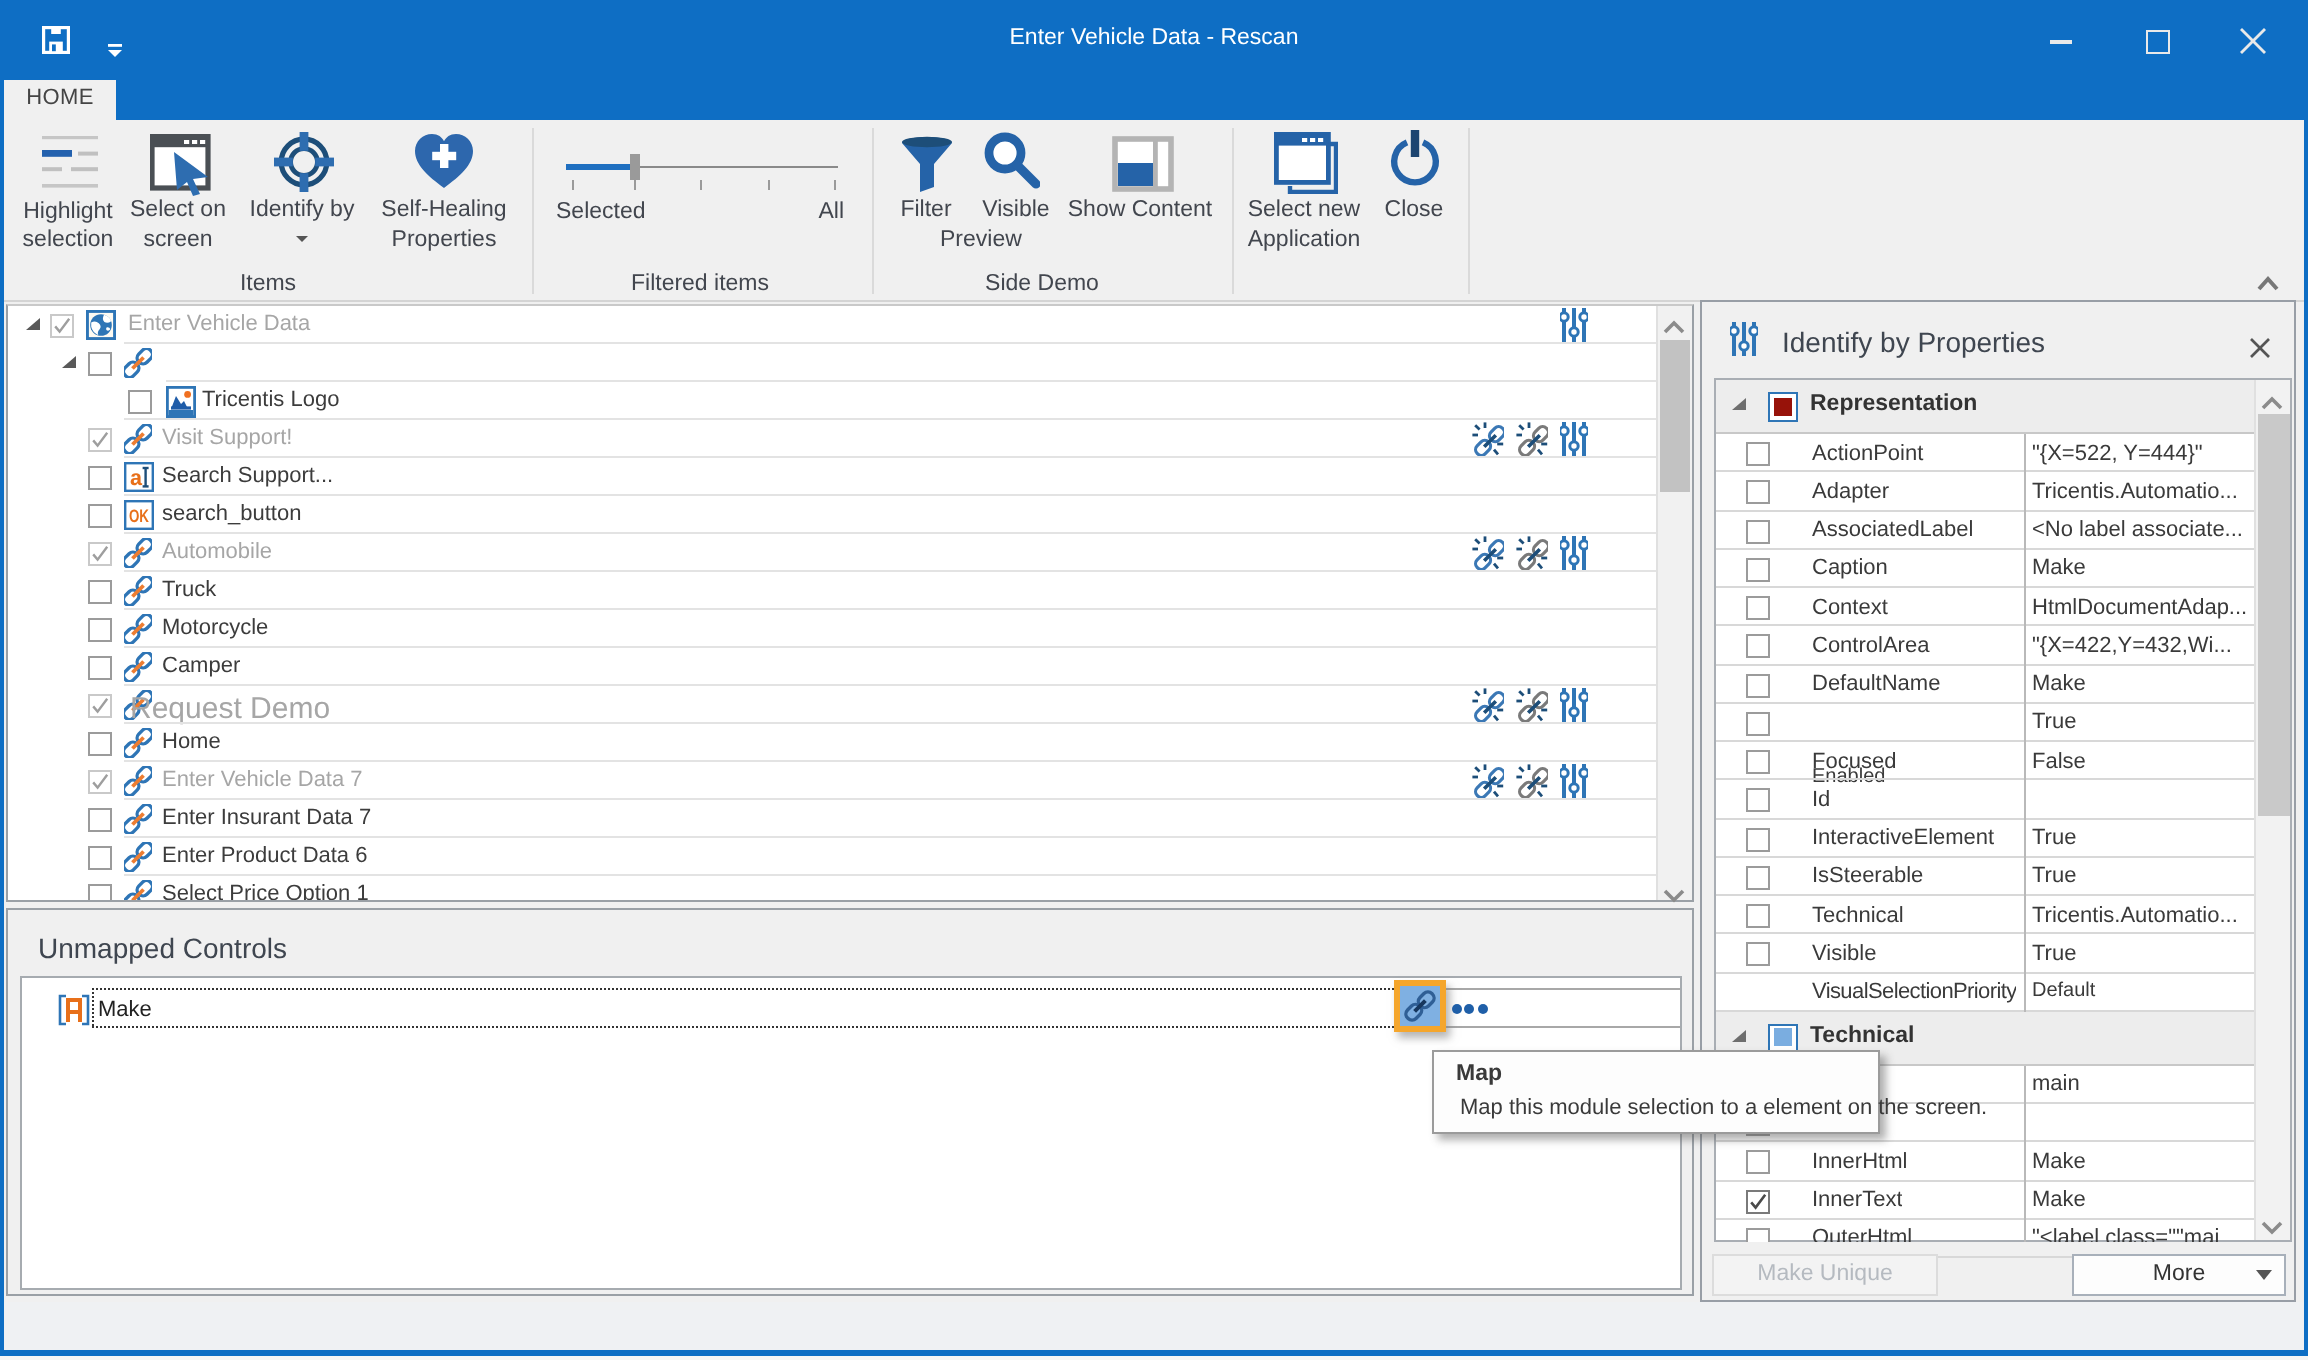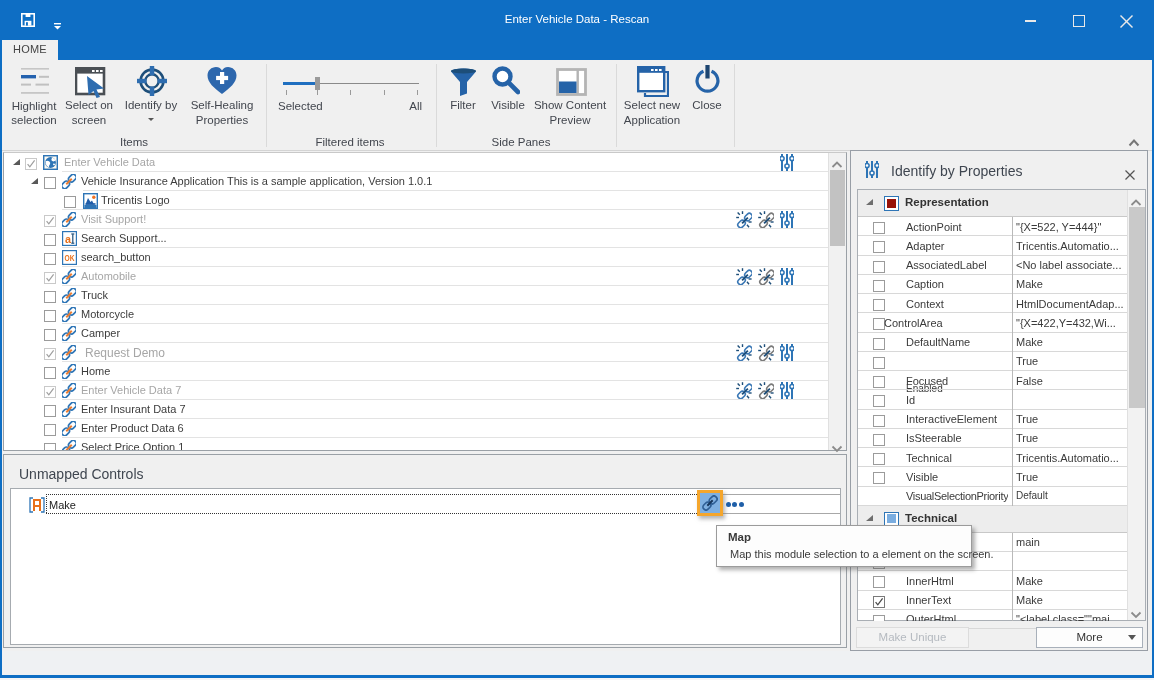--- a/index.html
+++ b/index.html
@@ -26,21 +26,21 @@
 <div class="abs" style="left:2px;top:40px;width:1150px;height:20px;background:#0e6ec4"></div>
 <div class="abs" style="left:2px;top:40px;width:56px;height:20px;background:#f0f0f0"></div>
 <div class="abs" style="left:2px;top:43px;width:56px;text-align:center;font-size:11px;color:#444;letter-spacing:0.2px">HOME</div>
 <div class="abs" style="left:2px;top:60px;width:1150px;height:91px;background:#f0f0f0;border-bottom:1px solid #d4d4d4"></div>
 <div class="abs" style="left:266px;top:64px;width:1px;height:83px;background:#dadada"></div>
 <div class="abs" style="left:436px;top:64px;width:1px;height:83px;background:#dadada"></div>
 <div class="abs" style="left:616px;top:64px;width:1px;height:83px;background:#dadada"></div>
 <div class="abs" style="left:734px;top:64px;width:1px;height:83px;background:#dadada"></div>
 <div style="position:absolute;left:34px;top:136px;width:200px;text-align:center;font-size:11.5px;color:#42464e;font-weight:400;white-space:nowrap">Items</div>
 <div style="position:absolute;left:250px;top:136px;width:200px;text-align:center;font-size:11.5px;color:#42464e;font-weight:400;white-space:nowrap">Filtered items</div>
-<div style="position:absolute;left:421px;top:136px;width:200px;text-align:center;font-size:11.5px;color:#42464e;font-weight:400;white-space:nowrap">Side Panes</div>
+<div style="position:absolute;left:421px;top:136px;width:200px;text-align:center;font-size:11.5px;color:#42464e;font-weight:400;white-space:nowrap">Side Demo</div>
 <div class="abs" style="left:1128px;top:134px"><svg width="12" height="11" viewBox="0 0 12 11" style="">
       <path d="M1.5 8.5 L6 3.5 L10.5 8.5" fill="none" stroke="#777" stroke-width="2"></path>
     </svg></div>
 <div class="abs" style="left:21px;top:68px"><svg width="28" height="26" viewBox="0 0 28 26" style="">
       <rect x="0" y="0" width="28" height="1.6" fill="#c6c6c6"></rect>
       <rect x="0" y="7" width="15" height="3.4" fill="#2361ae"></rect>
       <rect x="18" y="7.8" width="10" height="2" fill="#c0c0c0"></rect>
       <rect x="0" y="15.6" width="10" height="2" fill="#c0c0c0"></rect>
       <rect x="14.5" y="15.6" width="13.5" height="2" fill="#c0c0c0"></rect>
       <rect x="0" y="24" width="28" height="1.8" fill="#c6c6c6"></rect>
@@ -93,21 +93,21 @@
       <circle cx="10.5" cy="10.5" r="8" fill="#fff" stroke="#2563a8" stroke-width="4.4"></circle>
       <line x1="16.5" y1="16.5" x2="26" y2="26" stroke="#2563a8" stroke-width="4.6" stroke-linecap="round"></line>
     </svg></div>
 <div style="position:absolute;left:408px;top:99px;width:200px;text-align:center;font-size:11.5px;color:#42464e;font-weight:400;white-space:nowrap">Visible</div>
 <div class="abs" style="left:556px;top:68px"><svg width="31" height="28" viewBox="0 0 31 28" style="">
       <rect x="1.5" y="1.5" width="28" height="25" fill="#fff" stroke="#b4b4b4" stroke-width="2.8"></rect>
       <rect x="20.5" y="1.5" width="2.4" height="25" fill="#b4b4b4"></rect>
       <rect x="3" y="13.5" width="17.5" height="11.5" fill="#2563a8"></rect>
     </svg></div>
 <div style="position:absolute;left:470px;top:99px;width:200px;text-align:center;font-size:11.5px;color:#42464e;font-weight:400;white-space:nowrap">Show Content</div>
-<div style="position:absolute;left:470px;top:114px;width:200px;text-align:center;font-size:11.5px;color:#42464e;font-weight:400;white-space:nowrap">Preview</div>
+<div style="position:absolute;left:470px;top:114px;width:200px;font-size:11.5px;color:#42464e;font-weight:400;white-space:nowrap">Preview</div>
 <div class="abs" style="left:637px;top:66px"><svg width="32" height="31" viewBox="0 0 32 31" style="">
       <path d="M28 6 L31 6 L31 30 L8 30 L8 27" fill="none" stroke="#2563a8" stroke-width="2.2"></path>
       <rect x="1.2" y="1.2" width="26" height="24" fill="#fff" stroke="#2563a8" stroke-width="2.4"></rect>
       <rect x="1.2" y="1.2" width="26" height="5.6" fill="#2563a8"></rect>
       <rect x="14" y="3" width="2.6" height="2" fill="#fff"></rect>
       <rect x="18" y="3" width="2.6" height="2" fill="#fff"></rect>
       <rect x="22" y="3" width="2.6" height="2" fill="#fff"></rect>
     </svg></div>
 <div style="position:absolute;left:552px;top:99px;width:200px;text-align:center;font-size:11.5px;color:#42464e;font-weight:400;white-space:nowrap">Select new</div>
 <div style="position:absolute;left:552px;top:114px;width:200px;text-align:center;font-size:11.5px;color:#42464e;font-weight:400;white-space:nowrap">Application</div>
@@ -145,21 +145,20 @@
 <div style="position:absolute;left:40px;top:22px"><svg width="12" height="12" viewBox="0 0 12 12" style="">
         <rect x="0.5" y="0.5" width="11" height="11" fill="#fff" stroke="#9b9b9b"></rect>
       </svg></div>
 <div style="position:absolute;left:58px;top:21px"><svg width="14" height="15" viewBox="0 0 14 15" style="">
         <g transform="rotate(45 7 7.5)">
           <rect x="4.1" y="-1.4" width="5.8" height="8.2" rx="2.7" fill="none" stroke="#2e75b6" stroke-width="1.7"></rect>
           <rect x="4.1" y="8.2" width="5.8" height="8.2" rx="2.7" fill="none" stroke="#2e75b6" stroke-width="1.7"></rect>
           <line x1="7" y1="3.6" x2="7" y2="11.4" stroke="#ed7d31" stroke-width="1.9"></line>
         </g>
       </svg></div>
-<div class="abs" style="left:77px;top:21.5px;font-size:11px;color:#3c3c3c;white-space:nowrap">Vehicle Insurance Application This is a sample application, Version 1.0.1</div>
 <div class="abs" style="left:79px;top:37px;width:745px;height:1px;background:#e3e3e3"></div>
 <div style="position:absolute;left:60px;top:41px"><svg width="12" height="12" viewBox="0 0 12 12" style="">
         <rect x="0.5" y="0.5" width="11" height="11" fill="#fff" stroke="#9b9b9b"></rect>
       </svg></div>
 <div style="position:absolute;left:79px;top:40px"><svg width="15" height="16" viewBox="0 0 15 16" style="">
         <rect x="0.7" y="0.7" width="13.6" height="14.6" fill="#fff" stroke="#2e75b6" stroke-width="1.4"></rect>
         <rect x="1.5" y="12" width="12" height="3" fill="#2e75b6"></rect>
         <path d="M2.5 11.5 L5 5 L7.5 9 L9 7.5 L11 11.5 Z" fill="#1f5ca8"></path>
         <rect x="2.5" y="10.2" width="10" height="1.6" fill="#1f5ca8"></rect>
         <circle cx="10.8" cy="4.2" r="1.7" fill="#f07020"></circle>
@@ -327,21 +326,21 @@
         <rect x="0.5" y="0.5" width="11" height="11" fill="#fff" stroke="#c9c9c9"></rect>
         <path d="M2.6 6.2 L4.8 8.8 L9.6 2.4" fill="none" stroke="#9e9e9e" stroke-width="1.2"></path>
       </svg></div>
 <div style="position:absolute;left:58px;top:192px"><svg width="14" height="15" viewBox="0 0 14 15" style="">
         <g transform="rotate(45 7 7.5)">
           <rect x="4.1" y="-1.4" width="5.8" height="8.2" rx="2.7" fill="none" stroke="#2e75b6" stroke-width="1.7"></rect>
           <rect x="4.1" y="8.2" width="5.8" height="8.2" rx="2.7" fill="none" stroke="#2e75b6" stroke-width="1.7"></rect>
           <line x1="7" y1="3.6" x2="7" y2="11.4" stroke="#ed7d31" stroke-width="1.9"></line>
         </g>
       </svg></div>
-<div class="abs" style="left:81px;top:192.5px;font-size:12px;color:#a6a6a6;white-space:nowrap">Request Demo</div>
+<div class="abs" style="left:61px;top:192.5px;font-size:15px;color:#a6a6a6;white-space:nowrap">Request Demo</div>
 <div style="position:absolute;left:732px;top:191px"><svg width="16" height="17" viewBox="0 0 16 17" style="">
         <g transform="rotate(45 9 9.5)">
           <rect x="6.2" y="0.6" width="5.6" height="8" rx="2.6" fill="none" stroke="#3b78b5" stroke-width="1.6"></rect>
           <rect x="6.2" y="10.4" width="5.6" height="8" rx="2.6" fill="none" stroke="#3b78b5" stroke-width="1.6"></rect>
           <line x1="9" y1="5.4" x2="9" y2="13.6" stroke="#1d4e79" stroke-width="1.8"></line>
         </g>
         <g stroke="#1d4e79" stroke-width="1.4">
           <line x1="1.6" y1="1.6" x2="3.8" y2="3.8"></line>
           <line x1="6.5" y1="0.2" x2="6.5" y2="3"></line>
           <line x1="0.2" y1="6.5" x2="3" y2="6.5"></line>
@@ -551,21 +550,21 @@
 <div class="abs" style="left:858px;top:312.25px;width:269px;height:1px;background:#d8d8d8"></div>
 <div style="position:absolute;left:873px;top:297.0px"><svg width="12" height="12" viewBox="0 0 12 12" style="">
       <rect x="0.5" y="0.5" width="11" height="11" fill="#fff" stroke="#9b9b9b"></rect>
     </svg></div>
 <div class="abs" style="left:906px;top:297.5px;font-size:11px;color:#3a3a3a;white-space:nowrap;max-width:106px;overflow:hidden;">Context</div>
 <div class="abs" style="left:1016px;top:297.5px;font-size:11px;color:#3a3a3a;white-space:nowrap;max-width:110px;overflow:hidden">HtmlDocumentAdap...</div>
 <div class="abs" style="left:858px;top:331.5px;width:269px;height:1px;background:#d8d8d8"></div>
 <div style="position:absolute;left:873px;top:316.25px"><svg width="12" height="12" viewBox="0 0 12 12" style="">
       <rect x="0.5" y="0.5" width="11" height="11" fill="#fff" stroke="#9b9b9b"></rect>
     </svg></div>
-<div class="abs" style="left:884px;top:316.75px;font-size:11px;color:#3a3a3a;white-space:nowrap;max-width:106px;overflow:hidden;">ControlArea</div>
+<div class="abs" style="left:906px;top:316.75px;font-size:11px;color:#3a3a3a;white-space:nowrap;max-width:106px;overflow:hidden;">ControlArea</div>
 <div class="abs" style="left:1016px;top:316.75px;font-size:11px;color:#3a3a3a;white-space:nowrap;max-width:110px;overflow:hidden">"{X=422,Y=432,Wi...</div>
 <div class="abs" style="left:858px;top:350.75px;width:269px;height:1px;background:#d8d8d8"></div>
 <div style="position:absolute;left:873px;top:335.5px"><svg width="12" height="12" viewBox="0 0 12 12" style="">
       <rect x="0.5" y="0.5" width="11" height="11" fill="#fff" stroke="#9b9b9b"></rect>
     </svg></div>
 <div class="abs" style="left:906px;top:336.0px;font-size:11px;color:#3a3a3a;white-space:nowrap;max-width:106px;overflow:hidden;">DefaultName</div>
 <div class="abs" style="left:1016px;top:336.0px;font-size:11px;color:#3a3a3a;white-space:nowrap;max-width:110px;overflow:hidden">Make</div>
 <div class="abs" style="left:858px;top:370.0px;width:269px;height:1px;background:#d8d8d8"></div>
 <div style="position:absolute;left:873px;top:354.75px"><svg width="12" height="12" viewBox="0 0 12 12" style="">
       <rect x="0.5" y="0.5" width="11" height="11" fill="#fff" stroke="#9b9b9b"></rect>
@@ -658,15 +657,15 @@
 <div class="abs" style="left:1128.5px;top:207px;width:16px;height:201px;background:#c9c9c9"></div>
 <div class="abs" style="left:1130px;top:606px"><svg width="12" height="10" viewBox="0 0 12 10" style="">
       <path d="M1.5 2.5 L6 7 L10.5 2.5" fill="none" stroke="#8b8b8b" stroke-width="1.8"></path>
     </svg></div>
 <div class="abs" style="left:856px;top:627px;width:113px;height:21px;background:#f3f3f3;border:1px solid #dcdcdc;text-align:center;font-size:11.5px;color:#b5bac0;line-height:19px">Make Unique</div>
 <div class="abs" style="left:1036px;top:627px;width:107px;height:21px;background:#fdfdfd;border:1px solid #a8b0ba;text-align:center;font-size:11.5px;color:#333;line-height:19px">More</div>
 <div class="abs" style="left:1128px;top:635px;width:0;height:0;border-left:4px solid transparent;border-right:4px solid transparent;border-top:5px solid #555"></div>
 <div class="abs" style="left:2px;top:651px;width:1150px;height:24px;background:#eff1f3"></div>
 <div class="abs" style="left:0px;top:675px;width:1154px;height:3px;background:#0e6ec4"></div>
 <div class="abs" style="left:0px;top:678px;width:1154px;height:2px;background:#f5f5f5"></div>
-<div class="abs" style="left:716px;top:525px;width:256px;height:42px;background:#fdfdfd;border:1px solid #9b9b9b;box-shadow:3px 3px 4px rgba(80,80,80,.45);z-index:50">
+<div class="abs" style="left:716px;top:525px;width:224px;height:42px;background:#fdfdfd;border:1px solid #9b9b9b;box-shadow:3px 3px 4px rgba(80,80,80,.45);z-index:50">
     <div style="position:absolute;left:11px;top:5px;font-size:11.5px;font-weight:bold;color:#3a3a3a">Map</div>
     <div style="position:absolute;left:13px;top:22px;font-size:11px;color:#3a3a3a;white-space:nowrap">Map this module selection to a element on the screen.</div>
   </div>
 </body></html>

